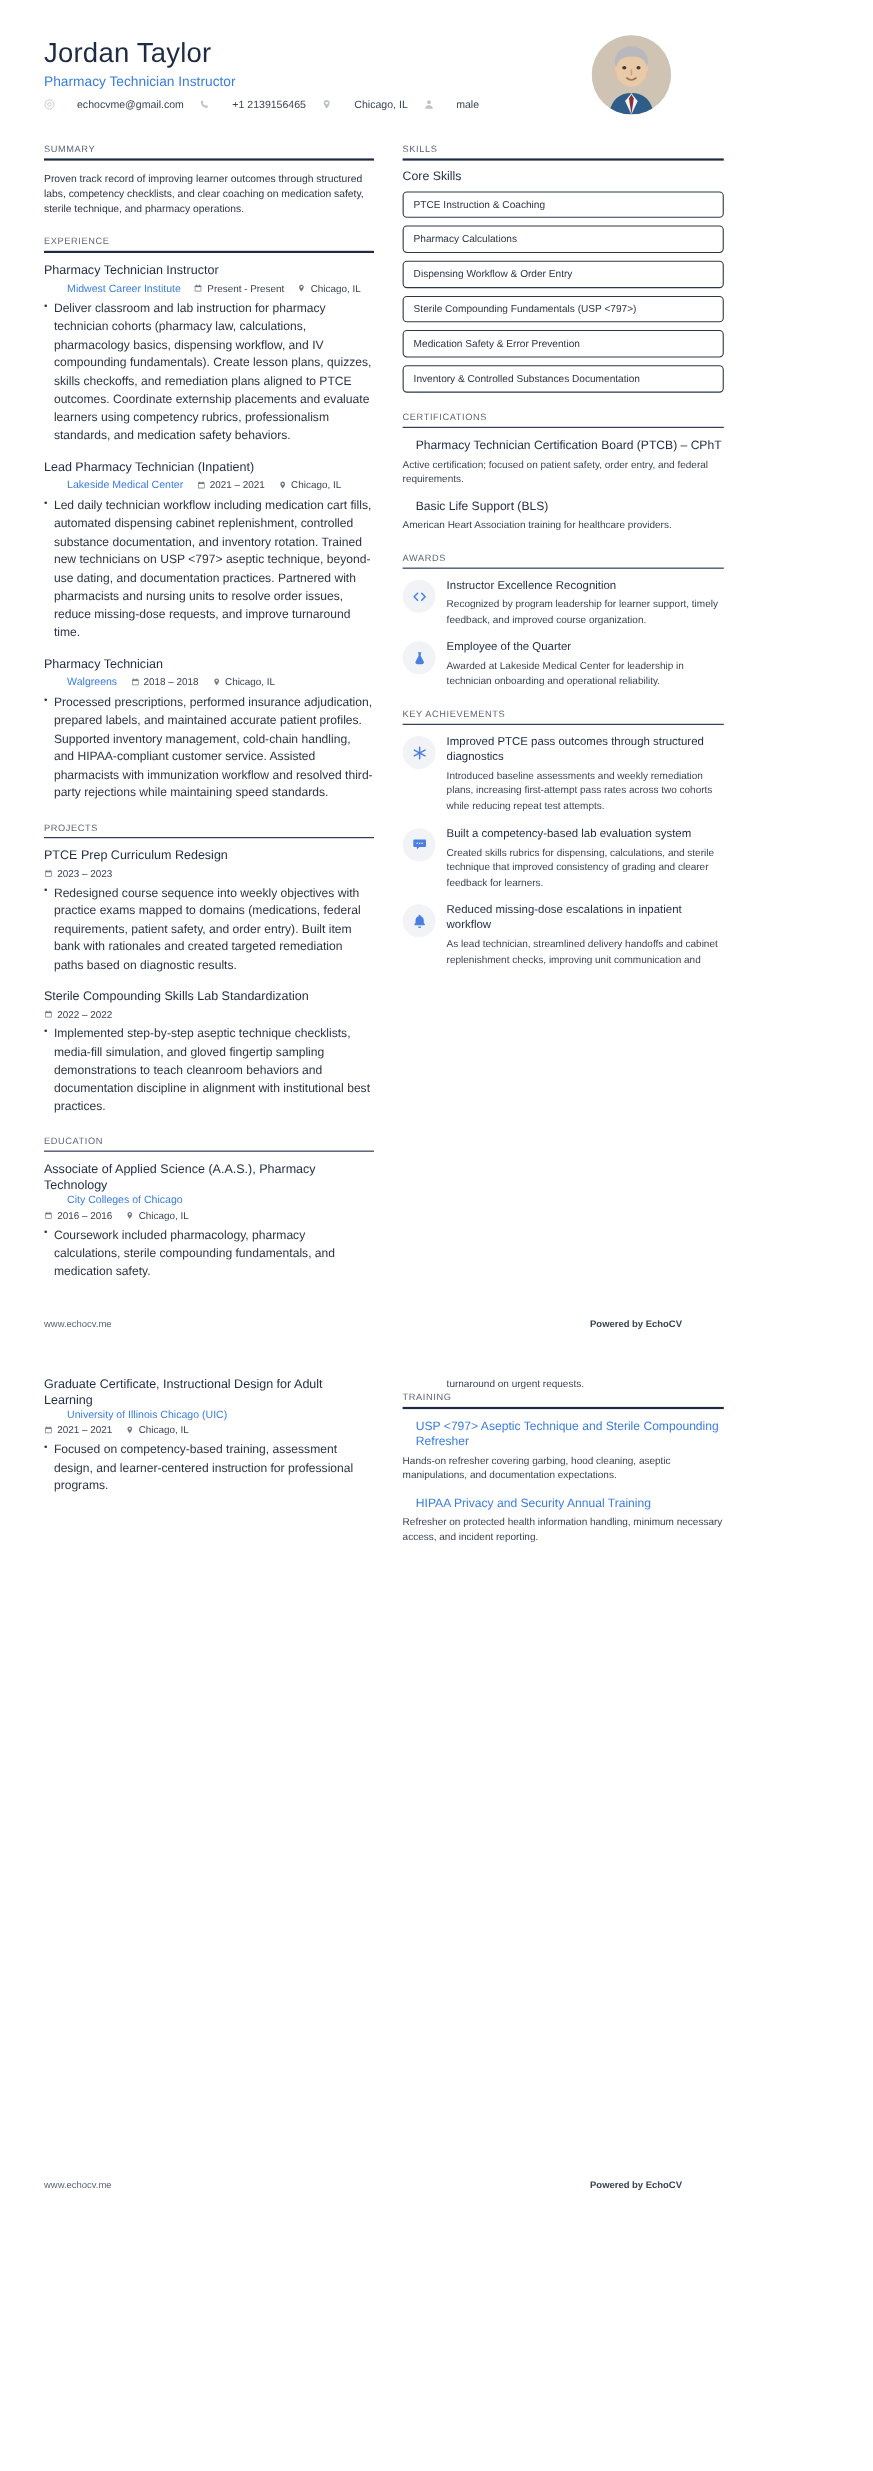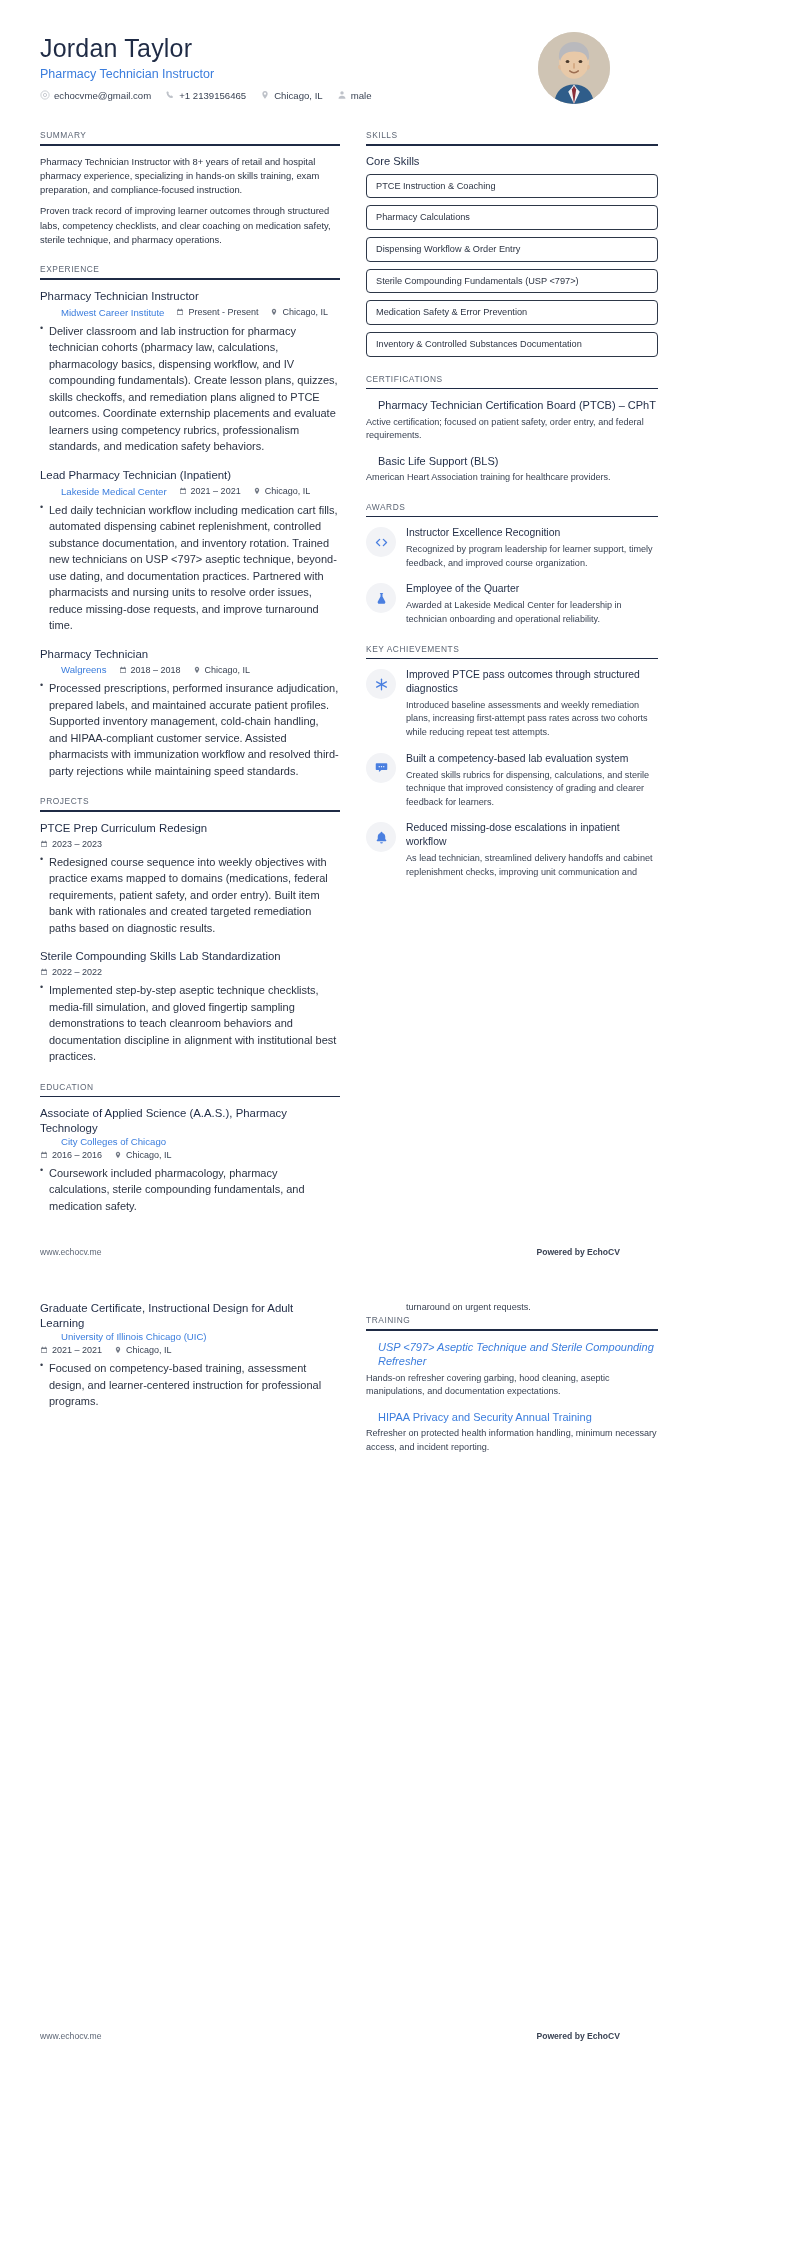--- a/index.html
+++ b/index.html
@@ -26,21 +26,21 @@
     font-size: 25px; font-weight: 400; color: #1f2b45;
     letter-spacing: .2px; line-height: 1.15;
   }
   .job-title {
     font-size: 12.5px; color: #3b7ddd; margin-top: 4px; font-weight: 400;
   }
   .contact-row {
     display: flex; align-items: center; gap: 14px; margin-top: 9px; flex-wrap: wrap;
   }
   .contact-item {
-    display: flex; align-items: center; gap: 4px;
+    display: flex; align-items: center; gap: 20px;
     font-size: 9.6px; color: #3a4354;
   }
   .cicon { width: 10px; height: 10px; display:inline-block; flex:0 0 auto; opacity:.55; }
   .cicon svg { display:block; width:10px; height:10px; }
   .avatar {
     width: 72px; height: 72px; border-radius: 50%;
     overflow: hidden; flex: 0 0 auto; margin-top: 2px; margin-right: 10px;
     background: #d8cfc4;
     position: relative;
   }
@@ -185,21 +185,20 @@
       </div>
     </div>
 
     <div class="cols">
 
       <div class="col-left">
 
         <div class="section">
           <div class="sec-title">SUMMARY</div>
           <div class="sec-rule"></div>
-          <div class="para">Pharmacy Technician Instructor with 8+ years of retail and hospital pharmacy experience, specializing in hands-on skills training, exam preparation, and compliance-focused instruction.</div>
           <div class="para">Proven track record of improving learner outcomes through structured labs, competency checklists, and clear coaching on medication safety, sterile technique, and pharmacy operations.</div>
         </div>
 
         <div class="section">
           <div class="sec-title">EXPERIENCE</div>
           <div class="sec-rule"></div>
 
           <div class="entry">
             <div class="entry-title">Pharmacy Technician Instructor</div>
             <div class="entry-meta">
@@ -495,21 +494,21 @@
       </div>
 
       <div class="col-right">
         <div class="idesc" style="margin-top:0; margin-left:40px;">turnaround on urgent requests.</div>
 
         <div class="section">
           <div class="sec-title">TRAINING</div>
           <div class="sec-rule"></div>
 
           <div class="cert">
-            <div class="cert-name" style="color:#3b7ddd;font-style:italic;">USP &lt;797&gt; Aseptic Technique and Sterile Compounding Refresher</div>
+            <div class="cert-name" style="color:#3b7ddd;">USP &lt;797&gt; Aseptic Technique and Sterile Compounding Refresher</div>
             <div class="cert-desc">Hands-on refresher covering garbing, hood cleaning, aseptic manipulations, and documentation expectations.</div>
           </div>
 
           <div class="cert">
             <div class="cert-name" style="color:#3b7ddd;">HIPAA Privacy and Security Annual Training</div>
             <div class="cert-desc">Refresher on protected health information handling, minimum necessary access, and incident reporting.</div>
           </div>
         </div>
       </div>
 

